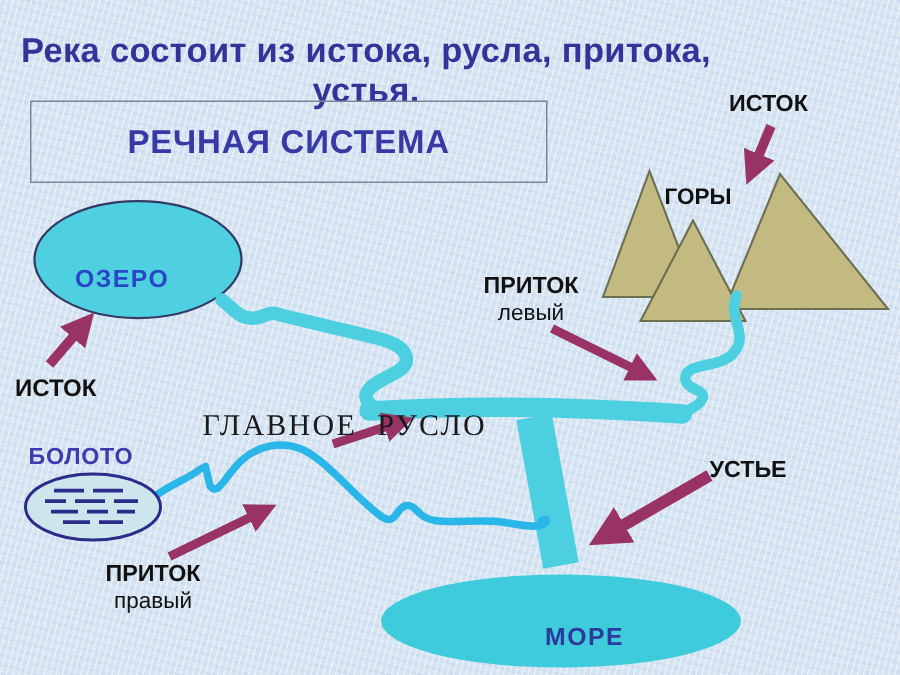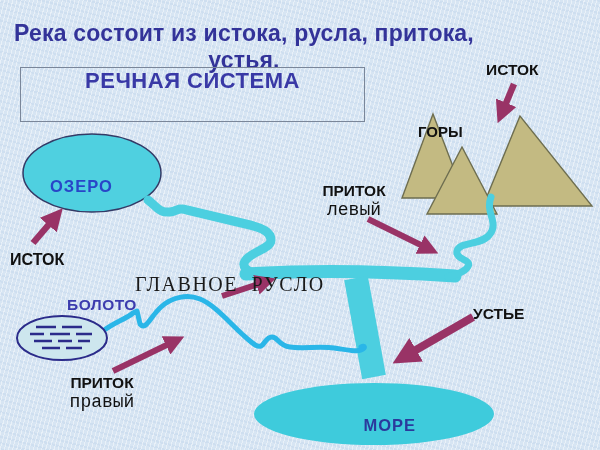--- a/index.html
+++ b/index.html
@@ -14,37 +14,37 @@
   .abs{position:absolute;}
   svg{position:absolute;left:0;top:0;}
   .title{
     left:0;top:20px;width:488px;text-align:center;
     font-size:23px;font-weight:bold;color:var(--title-text,#333399);
     letter-spacing:.2px;
   }
   .system-box{
     left:20px;top:67px;width:345px;height:55px;
     border:1px solid #7a8699;box-sizing:border-box;
-    display:flex;align-items:flex-start;justify-content:center;
+    display:flex;align-items:center;justify-content:center;
   }
   .system-box span{
     font-size:22px;font-weight:bold;color:var(--heading-text,#3939a6);letter-spacing:.5px;
   }
   .lbl{color:var(--label-text,#111);font-weight:bold;font-size:15.5px;white-space:nowrap;}
-  .lbl.sub{font-weight:normal;font-size:18px;font-family:Liberation Mono, monospace;}
+  .lbl.sub{font-weight:normal;font-size:15px;}
   .lbl-source-top{left:486px;top:61px;}
-  .lbl-mountains{left:418px;top:123px;font-size:15px;}
+  .lbl-mountains{left:443px;top:123px;font-size:15px;}
   .lbl-lake{left:50px;top:177px;width:84px;text-align:left;color:var(--lake-text,#2846c8);font-size:16.5px;letter-spacing:1px;}
   .lbl-source-left{left:10px;top:251px;font-size:16px;}
   .trib-left{left:314px;top:182px;width:80px;text-align:center;}
   .lbl-main-channel{
     left:120px;top:273px;font-family:"Liberation Serif", serif;font-weight:normal;
     font-size:20px;letter-spacing:1.5px;word-spacing:7px;color:#1a1a1a;margin-left:15px;
   }
-  .lbl-swamp{left:19px;top:296px;color:var(--swamp-text,#3c3cae);letter-spacing:.5px;margin-left:48px;}
+  .lbl-swamp{left:19px;top:296px;color:var(--swamp-text,#3c3cae);letter-spacing:.5px;}
   .trib-right{left:52px;top:374px;width:100px;text-align:center;}
   .lbl-mouth{left:473px;top:305px;}
   .lbl-sea{left:332px;top:416px;width:84px;text-align:right;color:var(--sea-text,#2b3a9c);font-size:16.5px;letter-spacing:1px;}
 </style>
 </head>
 <body>
 
 <div class="slide">
 
   <svg width="600" height="450" viewBox="0 0 600 450">

